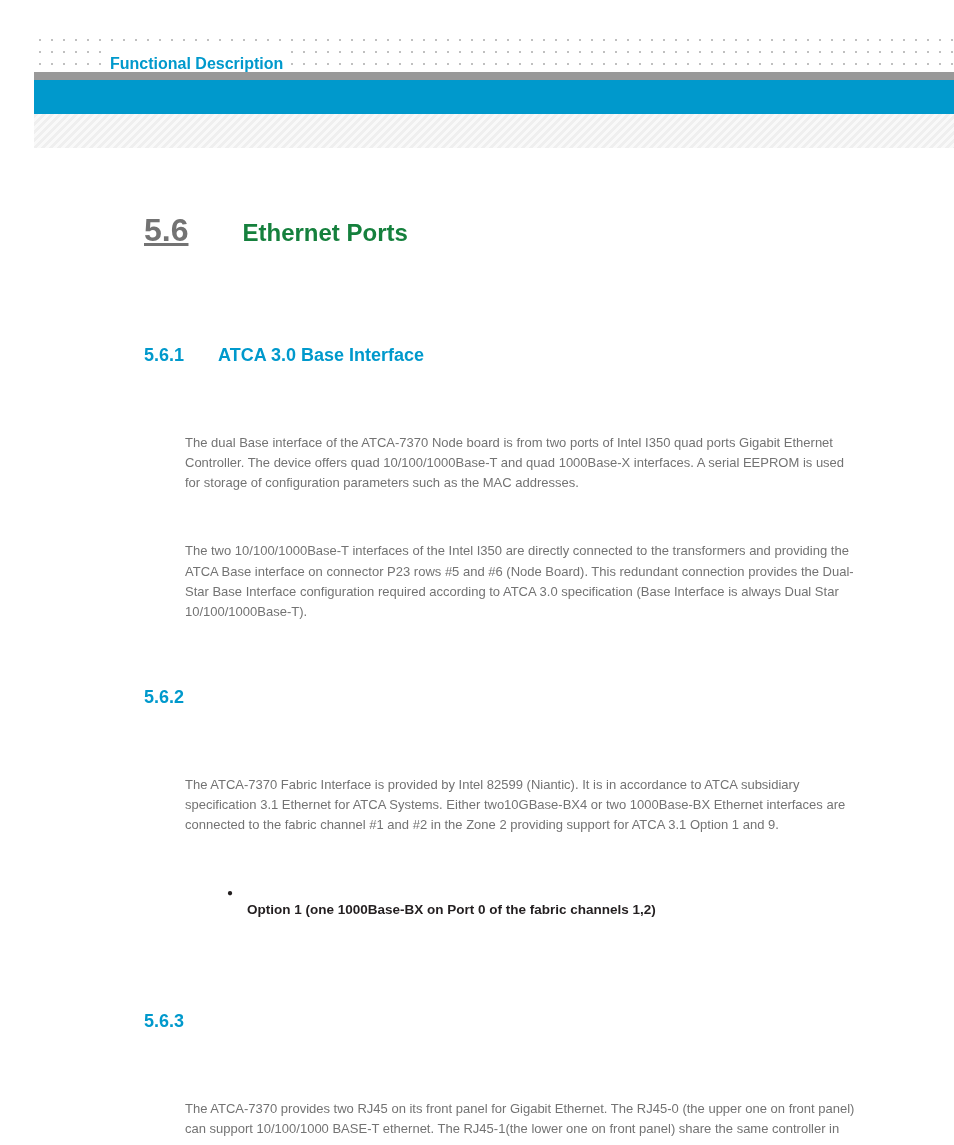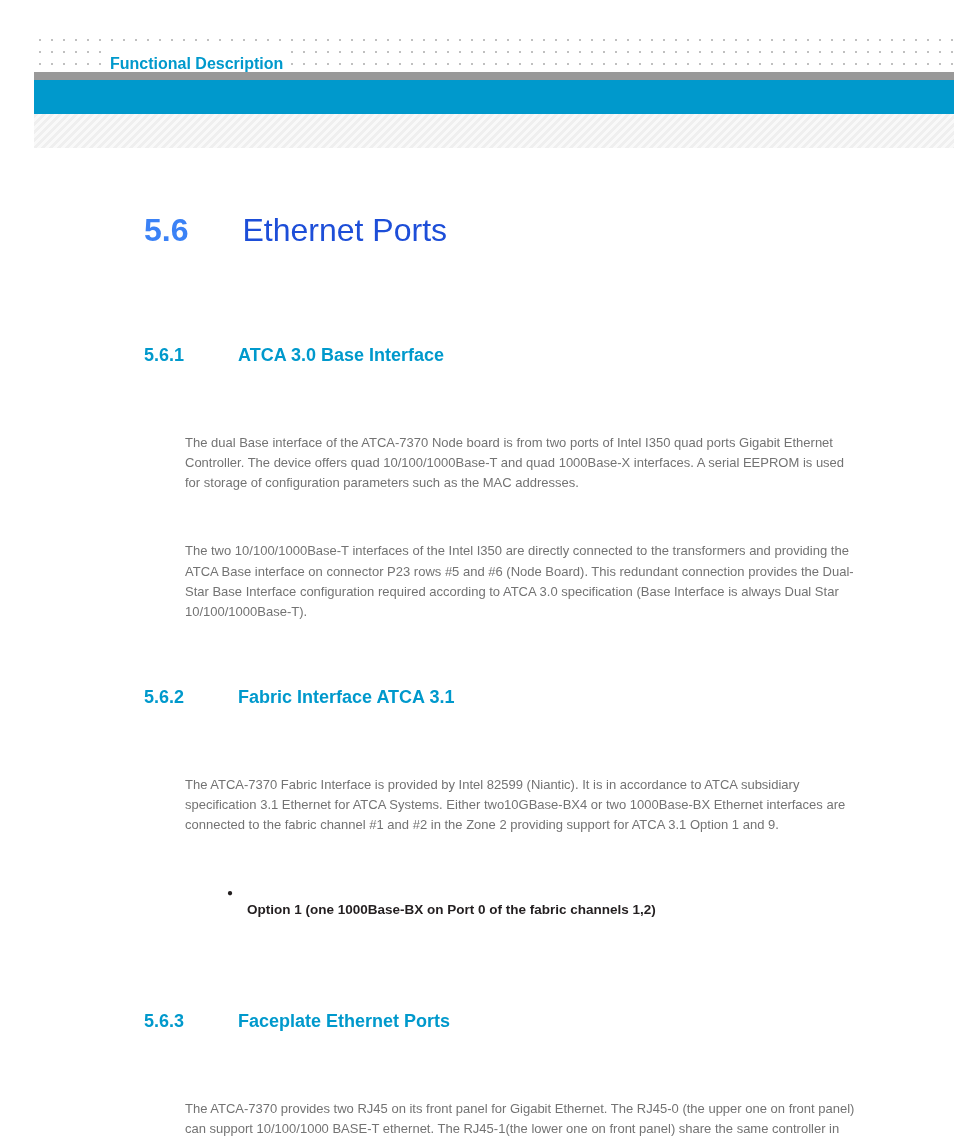--- a/index.html
+++ b/index.html
@@ -102,35 +102,35 @@
     .section-main-heading {
       display: flex;
       align-items: baseline;
       gap: 20px;
       margin-bottom: 28px;
     }
 
     .section-number-large {
       font-size: 32px;
       font-weight: bold;
-      color: #3b82f6;
+      color: #737373;
       min-width: 70px;
+      text-decoration: underline;
     }
 
     .section-title-large {
-      font-size: 32px;
-      font-weight: normal;
-      color: #1d4ed8;
+      font-size: 24px;
+      font-weight: bold;
+      color: #15803d;
     }
 
     
     .subsection-heading {
       display: flex;
       align-items: flex-start;
-      gap: 20px;
       margin-bottom: 16px;
     }
 
     .subsection-number {
       font-size: 18px;
       font-weight: bold;
       color: #0099cc;
       min-width: 70px;
     }
 
@@ -225,33 +225,31 @@
   <div class="subsection-heading">
     <span class="subsection-number">5.6.1</span>
     <span class="subsection-title">ATCA 3.0 Base Interface</span>
   </div>
 
   <p class="body-text">The dual Base interface of the ATCA-7370 Node board is from two ports of Intel I350 quad ports Gigabit Ethernet Controller. The device offers quad 10/100/1000Base-T and quad 1000Base-X interfaces. A serial EEPROM is used for storage of configuration parameters such as the MAC addresses.</p>
   <p class="body-text">The two 10/100/1000Base-T interfaces of the Intel I350 are directly connected to the transformers and providing the ATCA Base interface on connector P23 rows #5 and #6 (Node Board). This redundant connection provides the Dual-Star Base Interface configuration required according to ATCA 3.0 specification (Base Interface is always Dual Star 10/100/1000Base-T).</p>
 
   <div class="subsection-heading">
     <span class="subsection-number">5.6.2</span>
-    <span class="subsection-title">Fabric Interface ATCA 3.1</span>
   </div>
 
   <p class="body-text">The ATCA-7370 Fabric Interface is provided by Intel 82599 (Niantic). It is in accordance to ATCA subsidiary specification 3.1 Ethernet for ATCA Systems. Either two10GBase-BX4 or two 1000Base-BX Ethernet interfaces are connected to the fabric channel #1 and #2 in the Zone 2 providing support for ATCA 3.1 Option 1 and 9.</p>
 
   <ul class="bullet-list">
     <li>Option 1 (one 1000Base-BX on Port 0 of the fabric channels 1,2)</li>
   </ul>
 
 
   <div class="subsection-heading">
     <span class="subsection-number">5.6.3</span>
-    <span class="subsection-title">Faceplate Ethernet Ports</span>
   </div>
 
   <p class="body-text">The ATCA-7370 provides two RJ45 on its front panel for Gigabit Ethernet. The RJ45-0 (the upper one on front panel) can support 10/100/1000 BASE-T ethernet. The RJ45-1(the lower one on front panel) share the same controller in I350 with update channel GE interface. The update channel is active currently, so the RJ45-1 is reserved and cannot been used now.</p>
 
 </div>
 
 <div class="footer">
   <span class="footer-page-number">108</span>
   <span class="footer-doc-title">ATCA-7370/ATCA-7370-S Installation and Use (6806800P54H)</span>
 </div>

